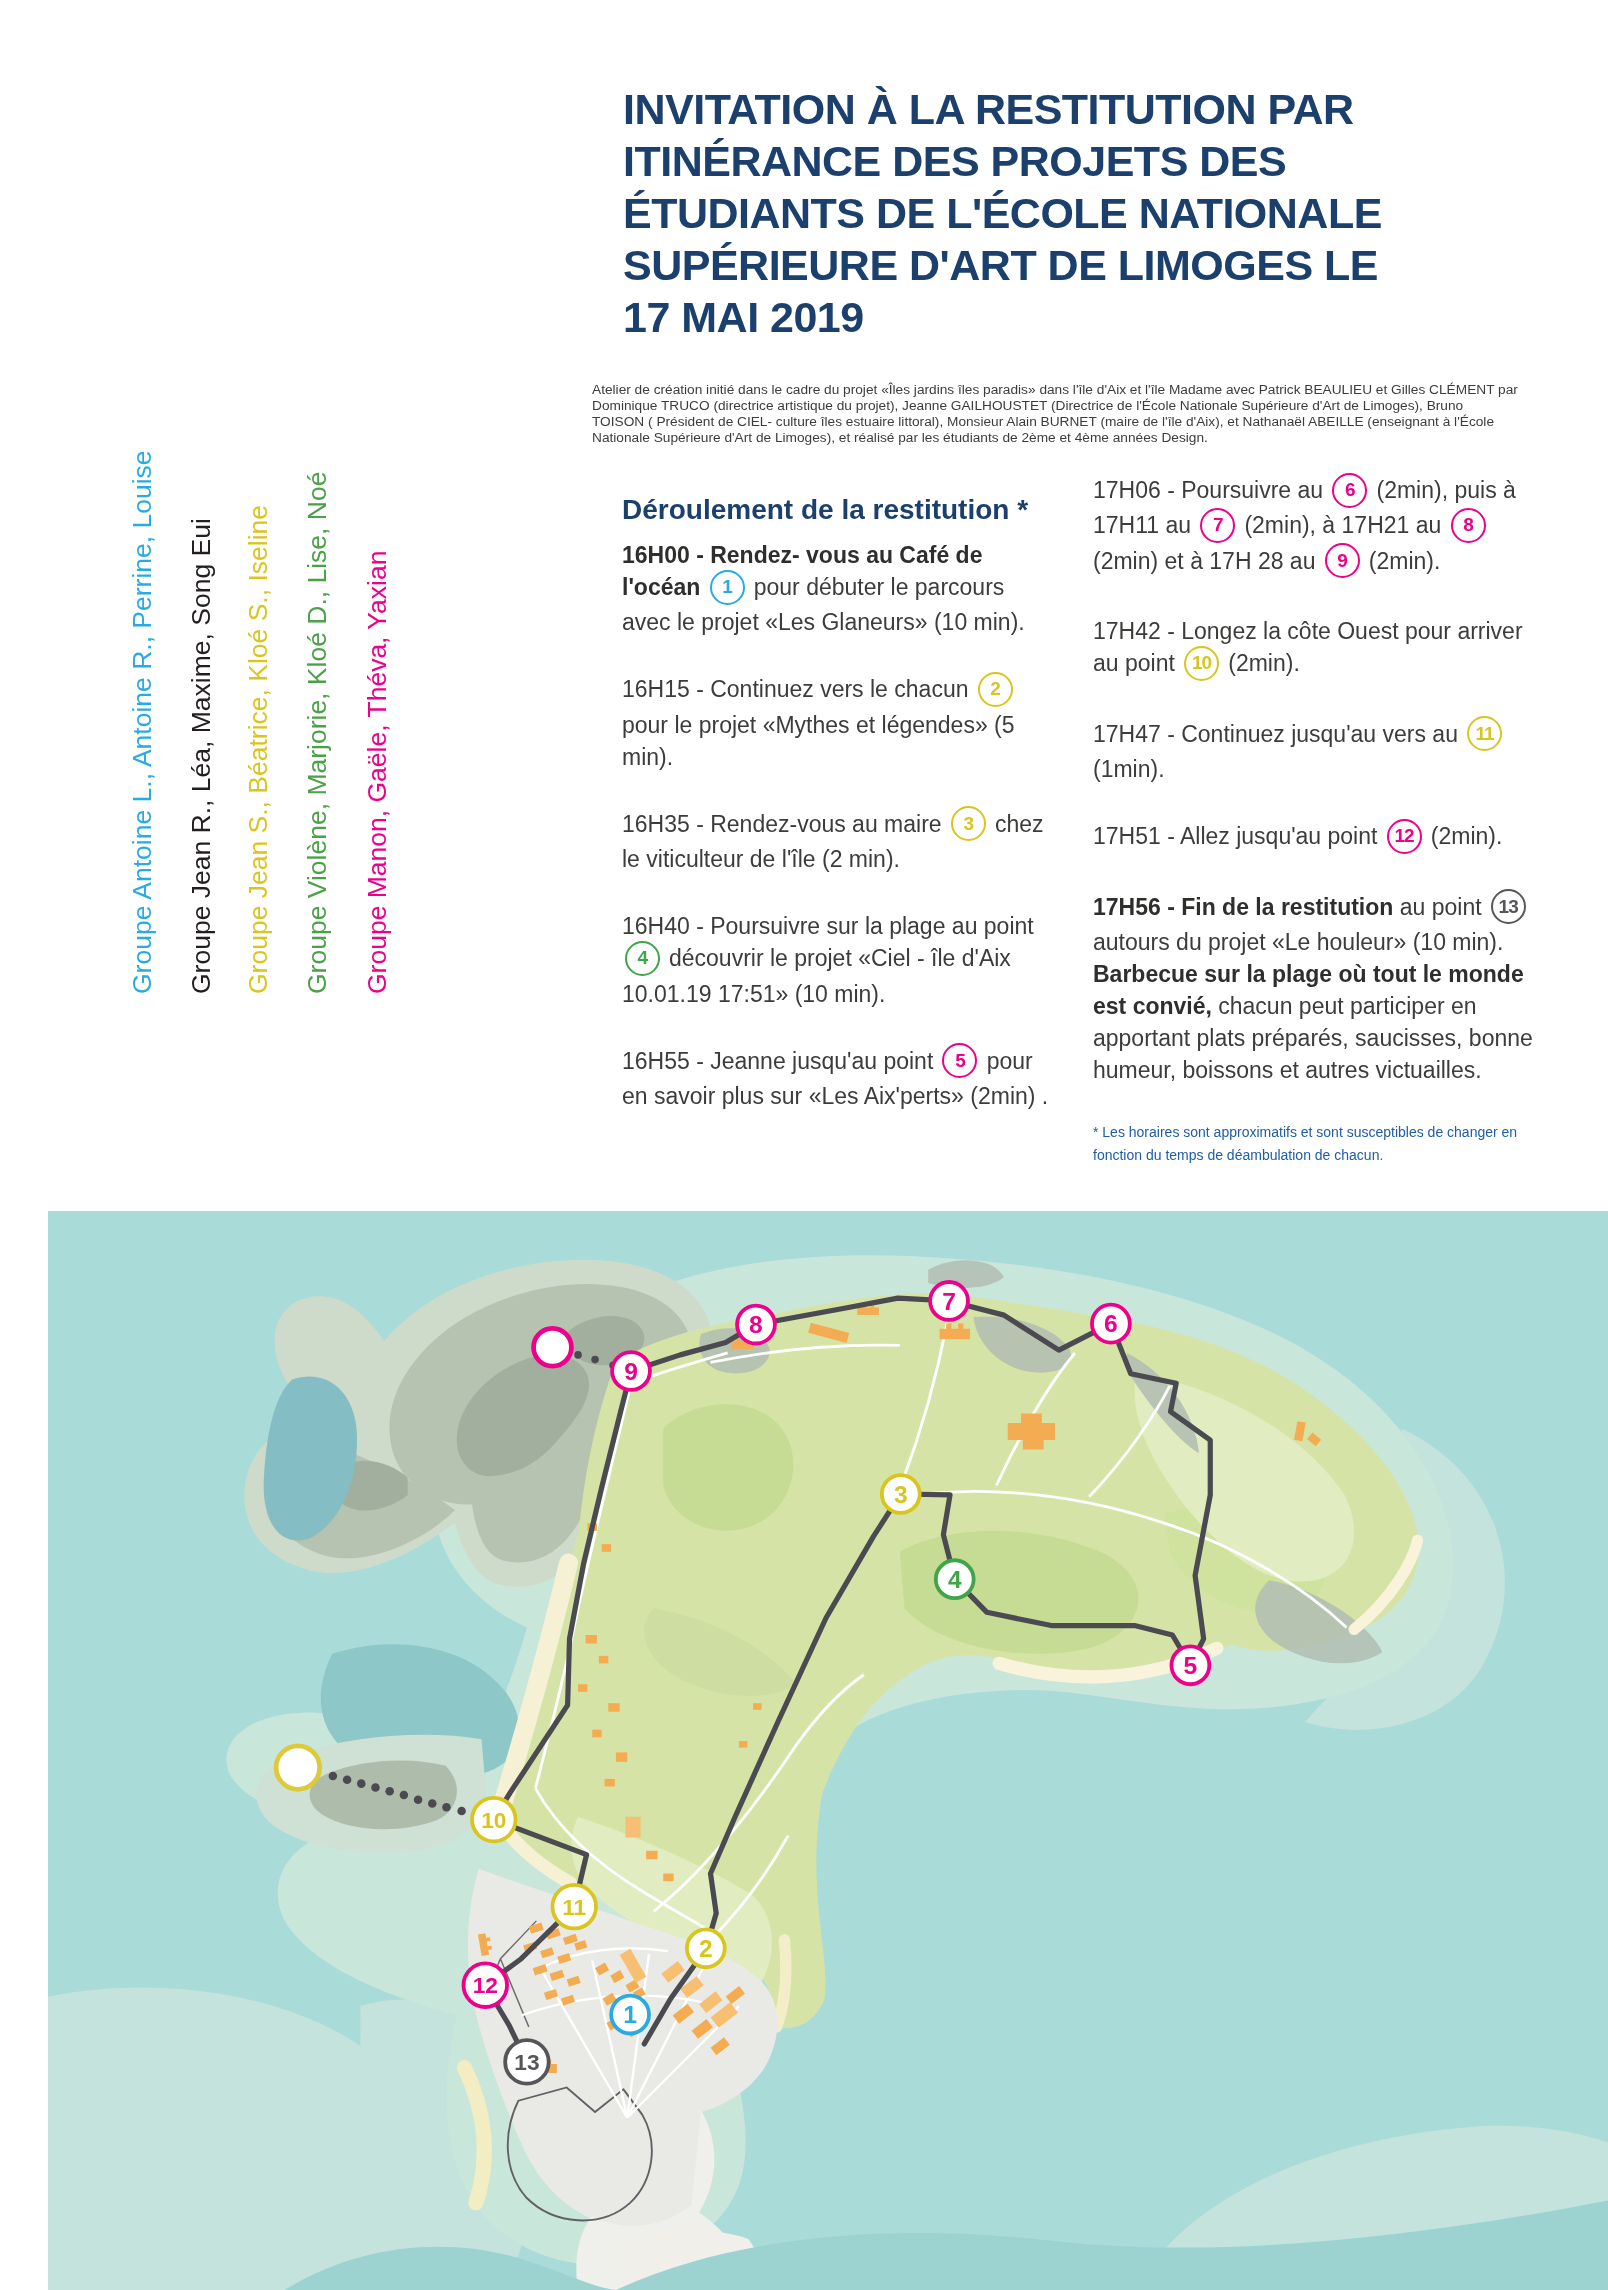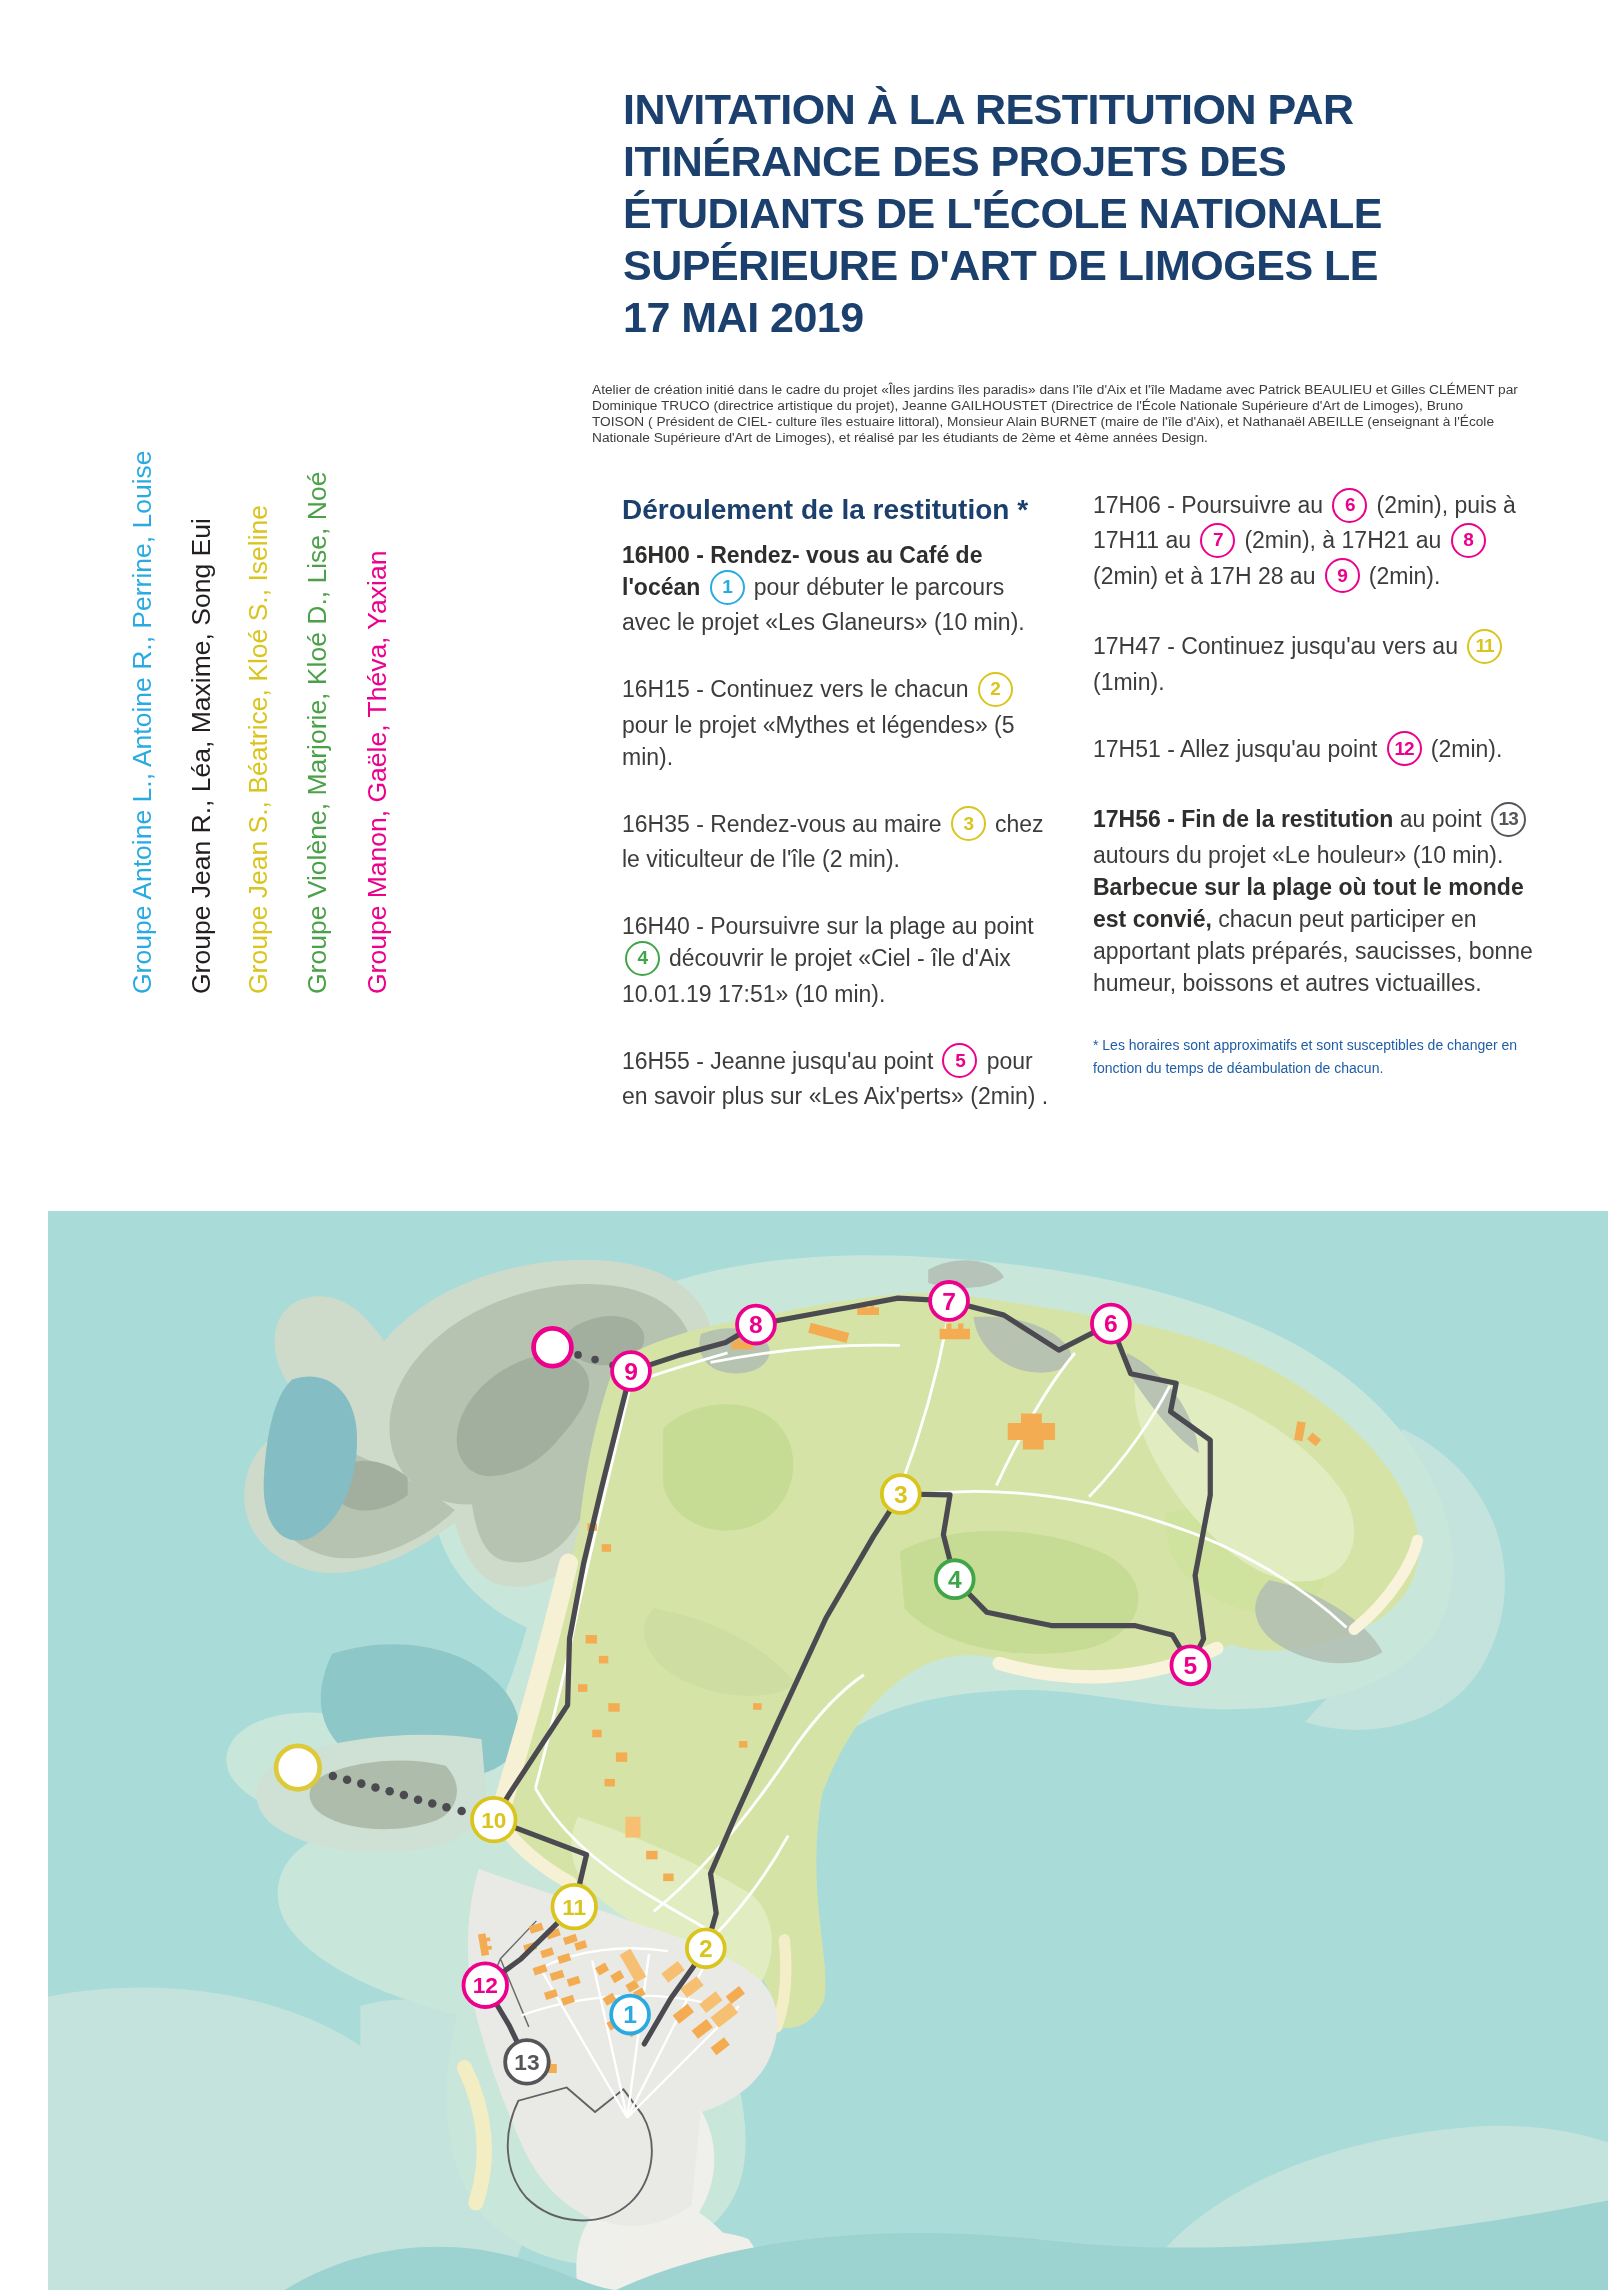--- a/index.html
+++ b/index.html
@@ -4,21 +4,21 @@
 <style>
   html,body{margin:0;padding:0;background:#ffffff;}
   .page{position:relative;width:1609px;height:2290px;background:#fff;overflow:hidden;
         font-family:"Liberation Sans",sans-serif;color:#3c3c3b;margin-left:48px;}
   .title{position:absolute;left:575px;top:83px;width:861px;font-size:43px;line-height:52px;
          font-weight:bold;letter-spacing:-0.5px;white-space:pre-line;}
   .intro{position:absolute;left:544px;top:382px;width:926px;font-size:13.7px;line-height:16px;}
   .sched-heading{position:absolute;left:574px;top:494px;font-size:28px;font-weight:bold;}
   .col{position:absolute;font-size:23px;line-height:32px;}
   .col-left{left:574px;top:539px;width:437px;}
-  .col-right{left:1045px;top:489px;width:454px;}
+  .col-right{left:1045px;top:474px;width:454px;}
   .sched-item{margin-bottom:35px;}
   .sched-item b{color:#2e2e2d;}
   .badge{display:inline-flex;align-items:center;justify-content:center;
          width:31px;height:31px;border-radius:50%;border:2.8px solid;background:#fff;
          font-weight:bold;font-size:19px;letter-spacing:-0.9px;vertical-align:middle;
          margin:0 2.8px;position:relative;top:-1.9px;flex:none;}
   .footnote{font-size:14px;line-height:23px;margin-top:1.9px;}
   .vlabel{position:absolute;top:994px;transform:rotate(-90deg);transform-origin:0 0;
           white-space:nowrap;font-size:26.5px;}
   .map{position:absolute;left:0;top:1211px;width:1609px;height:1079px;}
@@ -49,20 +49,21 @@
       <div class="sched-item"><b>16H00 - Rendez- vous au Café de l'océan </b><span class="badge" style="border-color: rgb(41, 171, 226); color: rgb(41, 171, 226);">1</span><span> pour débuter le parcours avec le projet «Les Glaneurs»  (10 min).</span></div>
       <div class="sched-item"><span>16H15 - Continuez vers le chacun </span><span class="badge" style="border-color: rgb(217, 197, 30); color: rgb(217, 197, 30);">2</span><span> pour le projet «Mythes et légendes» (5 min).</span></div>
       <div class="sched-item"><span>16H35 - Rendez-vous au maire </span><span class="badge" style="border-color: rgb(217, 197, 30); color: rgb(217, 197, 30);">3</span><span> chez le viticulteur de l'île (2 min).</span></div>
       <div class="sched-item"><span>16H40 - Poursuivre sur la plage au point </span><span class="badge" style="border-color: rgb(63, 165, 72); color: rgb(63, 165, 72);">4</span><span> découvrir le projet «Ciel - île d'Aix 10.01.19 17:51» (10 min).</span></div>
       <div class="sched-item"><span>16H55 - Jeanne jusqu'au point </span><span class="badge" style="border-color: rgb(236, 0, 140); color: rgb(236, 0, 140);">5</span><span> pour en savoir plus sur «Les Aix'perts» (2min) .</span></div>
     </div>
 
   <div class="col col-right">
     <div>
         <div class="sched-item"><span>17H06 - Poursuivre au </span><span class="badge" style="border-color: rgb(236, 0, 140); color: rgb(236, 0, 140);">6</span><span> (2min), puis à 17H11 au </span><span class="badge" style="border-color: rgb(236, 0, 140); color: rgb(236, 0, 140);">7</span><span> (2min), à 17H21 au </span><span class="badge" style="border-color: rgb(236, 0, 140); color: rgb(236, 0, 140);">8</span><span> (2min) et à 17H 28 au </span><span class="badge" style="border-color: rgb(236, 0, 140); color: rgb(236, 0, 140);">9</span><span> (2min).</span></div>
+        <div class="sched-item"><span>17H42 - Longez la côte Ouest pour arriver au point </span><span class="badge" style="border-color: rgb(217, 197, 30); color: rgb(217, 197, 30);">10</span><span> (2min).</span></div>
         <div class="sched-item"><span>17H47 - Continuez jusqu'au vers au </span><span class="badge" style="border-color: rgb(217, 197, 30); color: rgb(217, 197, 30);">11</span><span> (1min).</span></div>
         <div class="sched-item"><span>17H51 - Allez jusqu'au point </span><span class="badge" style="border-color: rgb(236, 0, 140); color: rgb(236, 0, 140);">12</span><span> (2min).</span></div>
         <div class="sched-item"><b>17H56 - Fin de la restitution</b><span> au point </span><span class="badge" style="border-color: rgb(85, 86, 90); color: rgb(85, 86, 90);">13</span><span> autours du projet «Le houleur» (10 min). </span><b>Barbecue sur la plage où tout le monde est convié,</b><span> chacun peut participer en apportant plats préparés, saucisses, bonne humeur, boissons et autres victuailles.</span></div>
       </div>
     <div class="footnote" style="color: rgb(31, 93, 165);">* Les horaires sont approximatifs et sont susceptibles de changer en fonction du temps de déambulation de chacun.</div>
   </div>
 
   <div class="map">
   <svg width="1609" height="1079" viewBox="0 0 1700 1140" xmlns="http://www.w3.org/2000/svg">
 

